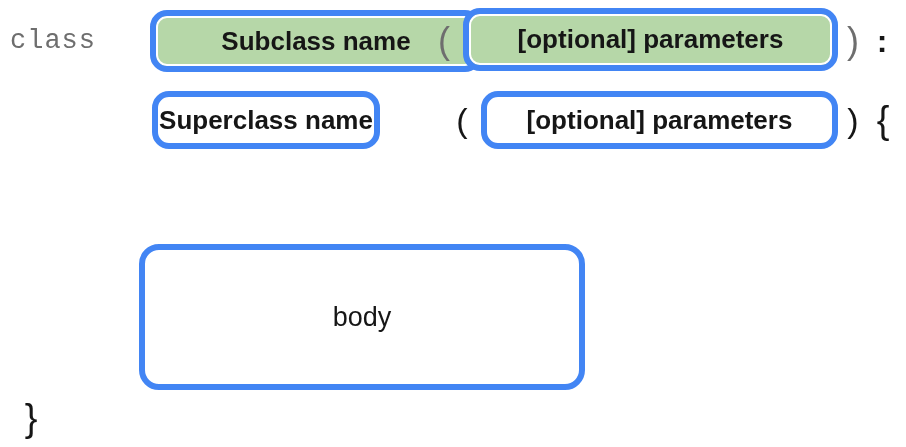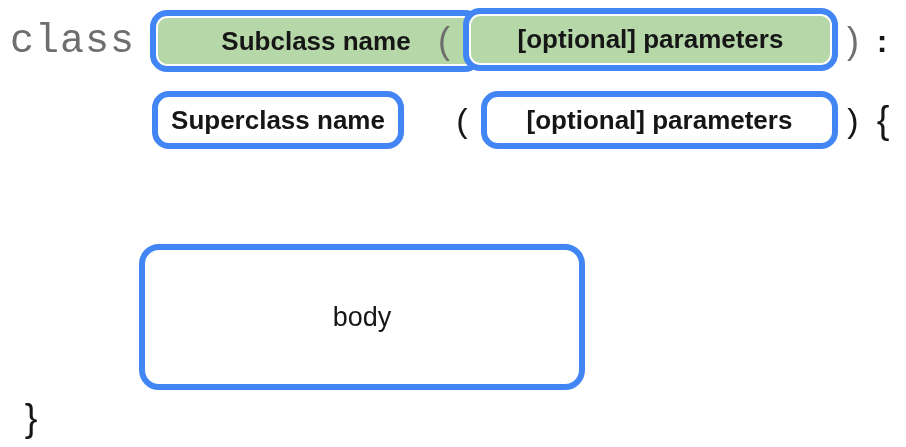--- a/index.html
+++ b/index.html
@@ -18,21 +18,21 @@
     background: var(--white);
     font-family: "Liberation Sans", sans-serif;
     overflow: hidden;
   }
   .abs { position: absolute; display: flex; align-items: center; justify-content: center; }
 
   
   .kw {
     left: 10px; top: 10px; height: 62px;
     font-family: "Liberation Mono", monospace;
-    font-size: 40px;
+    font-size: 27px;
     color: var(--gray);
     letter-spacing: 1px;
   }
 
   
   .pill {
     border: 6px solid var(--blue);
     border-radius: 17px;
     background: var(--white);
     font-size: 26px;
@@ -46,21 +46,21 @@
   }
 
   
   .box-subclass   { left: 150px; top: 10px; width: 332px; height: 62px; }
   .paren1-open    { left: 430px; top: 10px; width: 28px; height: 62px; }
   .box-params1    { left: 463px; top: 8px;  width: 375px; height: 63px; }
   .paren1-close   { left: 840px; top: 10px; width: 26px; height: 62px; }
   .colon1         { left: 868px; top: 10px; width: 28px; height: 62px; }
 
   
-  .box-superclass { left: 152px; top: 91px; width: 252px; height: 58px; }
+  .box-superclass { left: 152px; top: 91px; width: 228px; height: 58px; }
   .paren2-open    { left: 448px; top: 91px; width: 28px; height: 58px; }
   .box-params2    { left: 481px; top: 91px; width: 357px; height: 58px; }
   .paren2-close   { left: 840px; top: 91px; width: 26px; height: 58px; }
   .brace-open     { left: 868px; top: 91px; width: 30px; height: 58px; }
 
   
   .punct-gray  { font-size: 36px; font-weight: 400; color: var(--gray); }
   .punct-black { font-size: 34px; font-weight: 400; color: var(--black); }
   .colon1 { font-size: 32px; font-weight: 700; color: var(--black); }
   .brace  { font-size: 38px; font-weight: 500; color: var(--black); }

